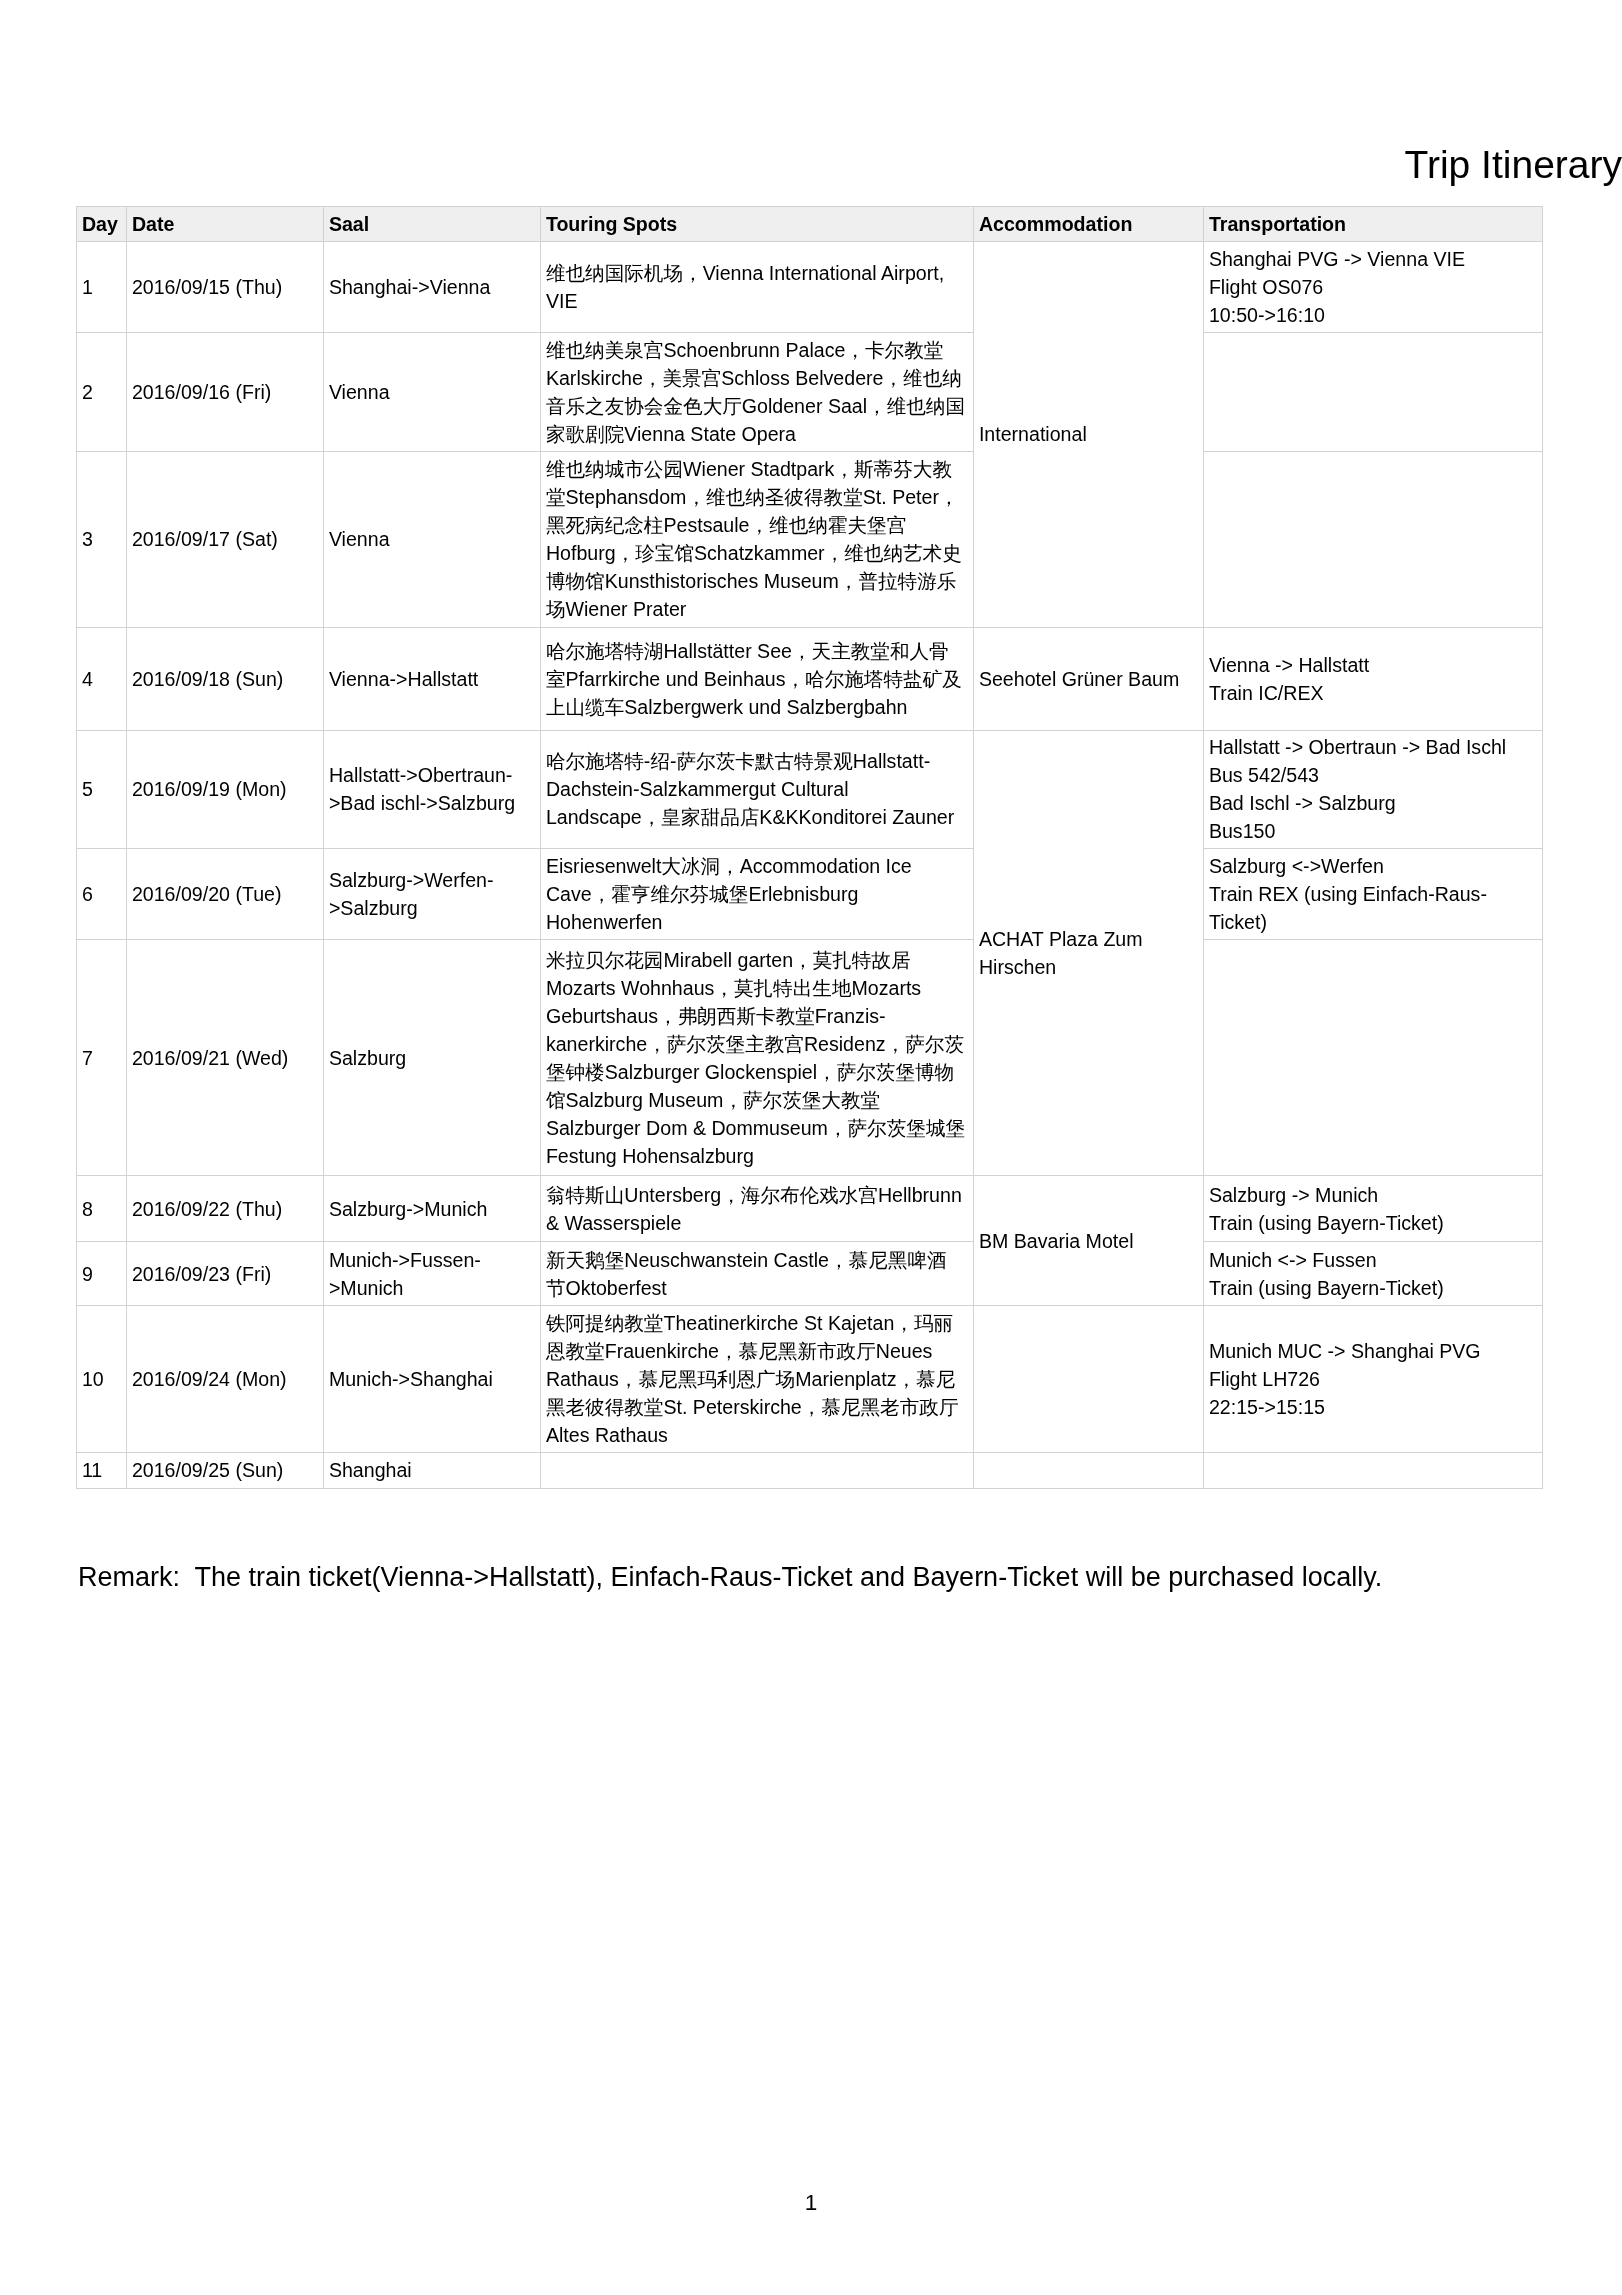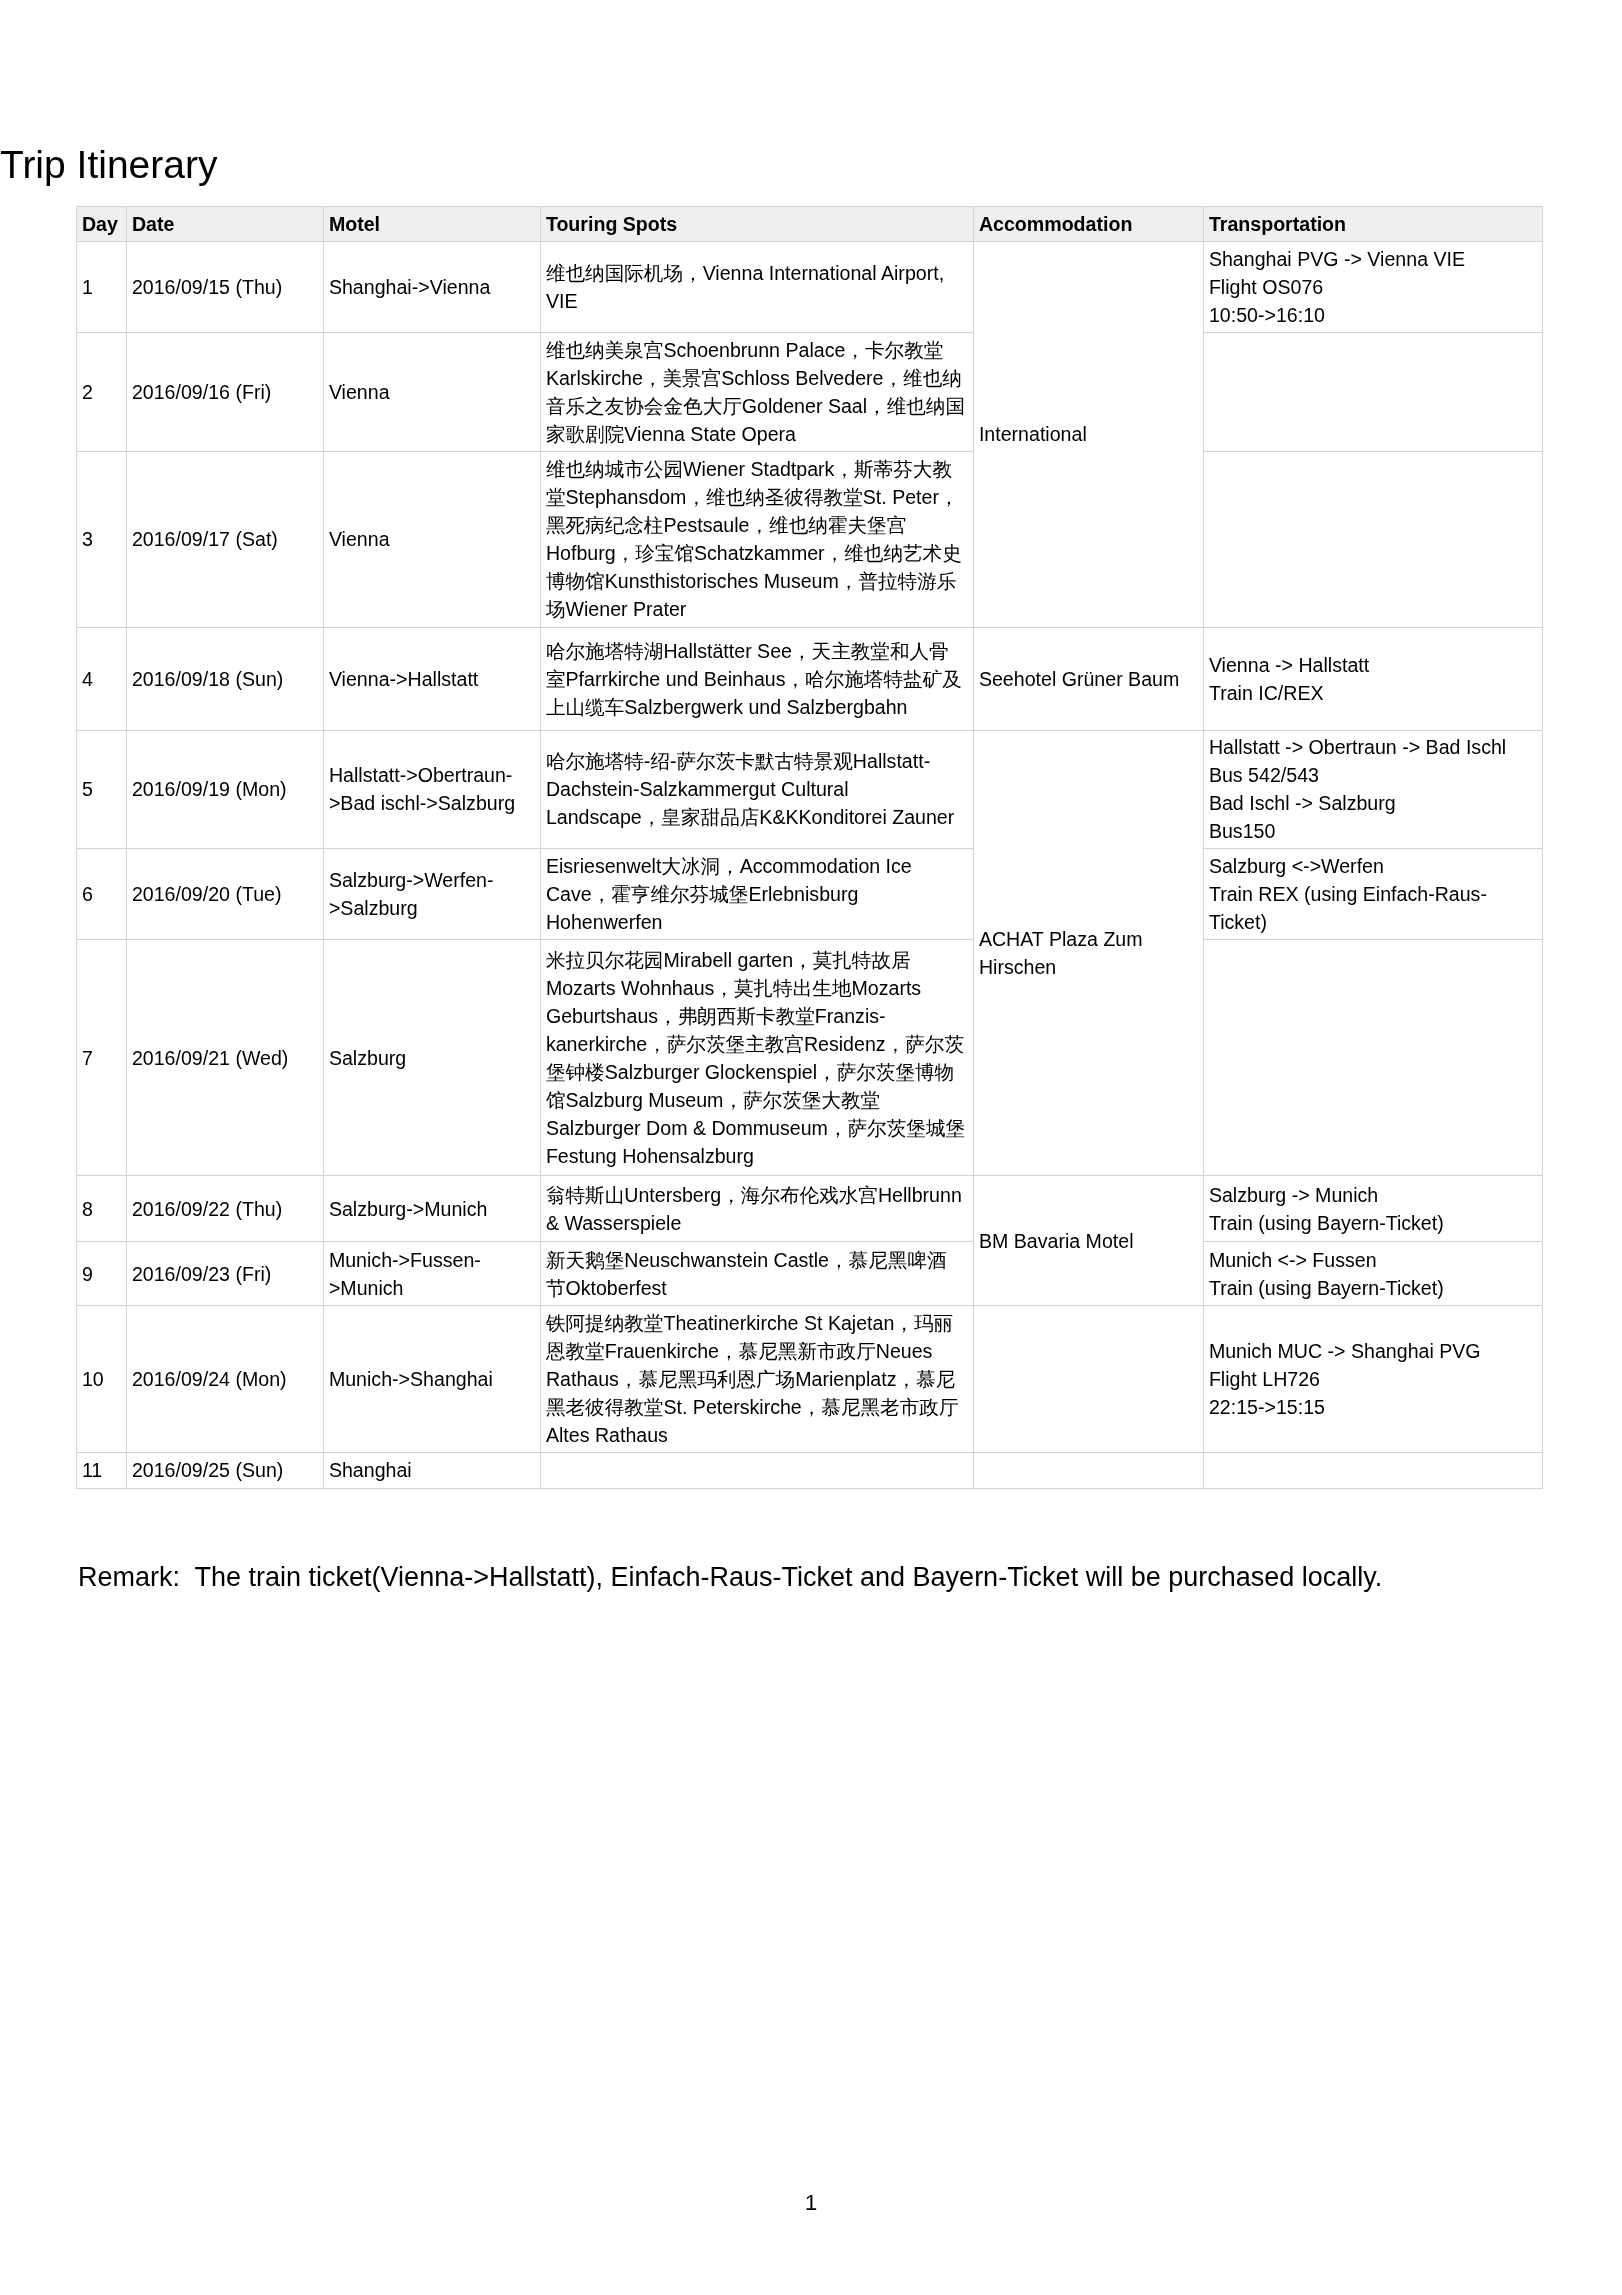--- a/index.html
+++ b/index.html
@@ -7,21 +7,21 @@
     position:relative;
     width:1622px;
     height:2296px;
     background:#ffffff;
     font-family:"Liberation Sans","DejaVu Sans",sans-serif;
     color:#000000;
   }
   .title{
     position:absolute;
     top:141px;left:0;width:100%;
-    text-align:left;
+    text-align:right;
     font-size:39px;
     line-height:47px;
     font-weight:400;
   }
   table.itinerary{
     position:absolute;
     top:206px;left:76px;
     width:1466px;
     border-collapse:collapse;
     table-layout:fixed;
@@ -90,21 +90,21 @@
         <col class="c-date">
         <col class="c-city">
       <col class="c-tour">
         <col class="c-acc">
         <col class="c-trans">
     </colgroup>
     <thead>
       <tr>
         <th>Day</th>
         <th>Date</th>
-        <th>Motel</th>
+        <th>Saal</th>
         <th>Touring Spots</th>
         <th>Accommodation</th>
         <th>Transportation</th>
       </tr>
     </thead>
     <tbody>
       <tr class="r1">
         <td>1</td>
         <td>2016/09/15 (Thu)</td>
         <td>Shanghai-&gt;Vienna</td>

